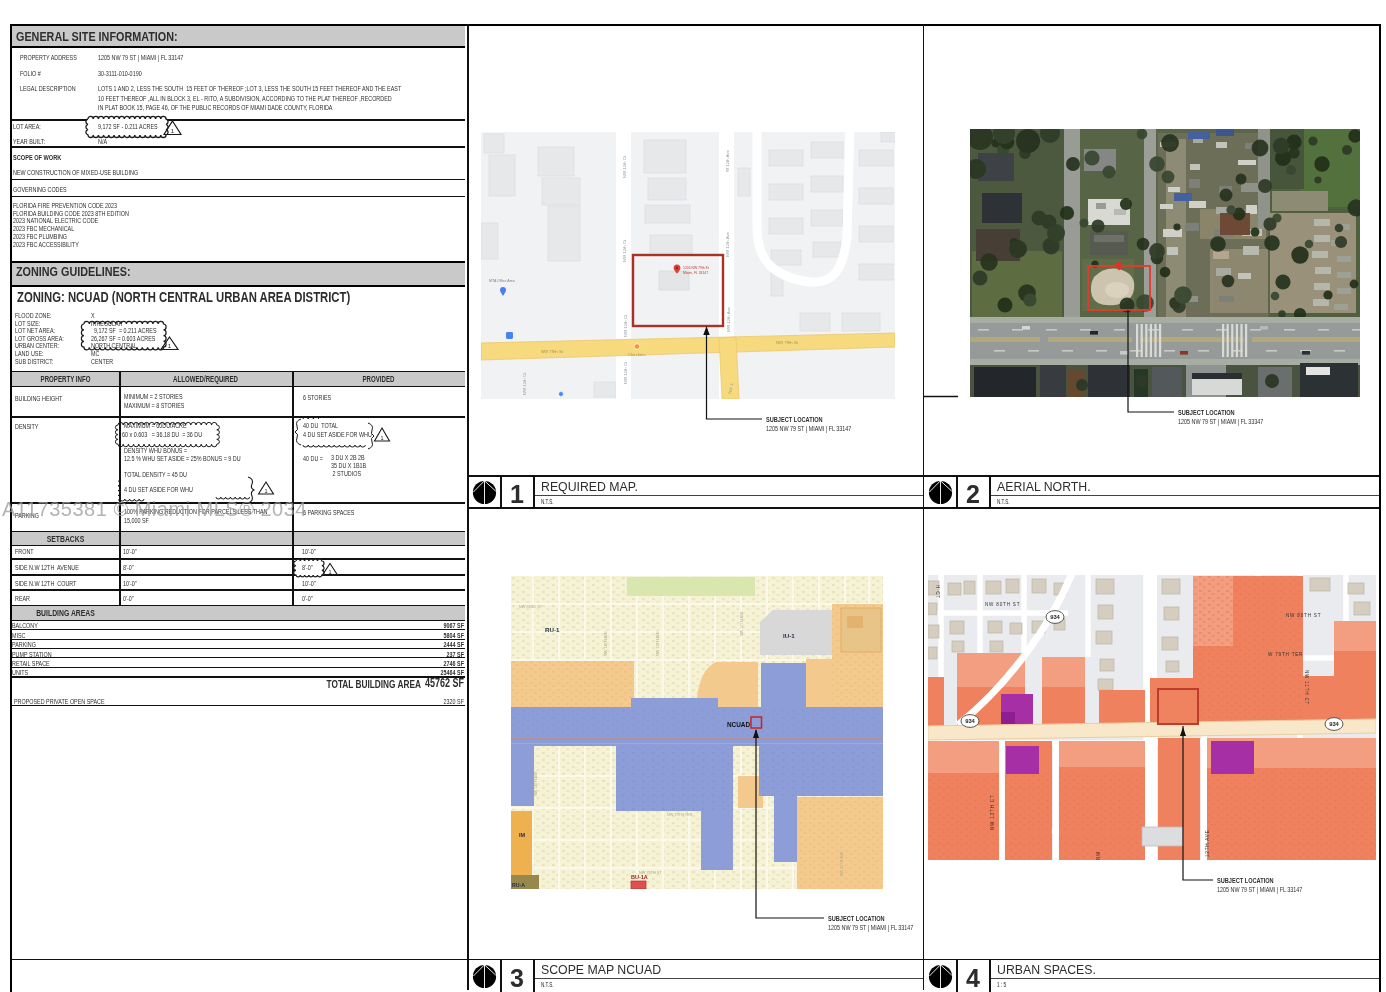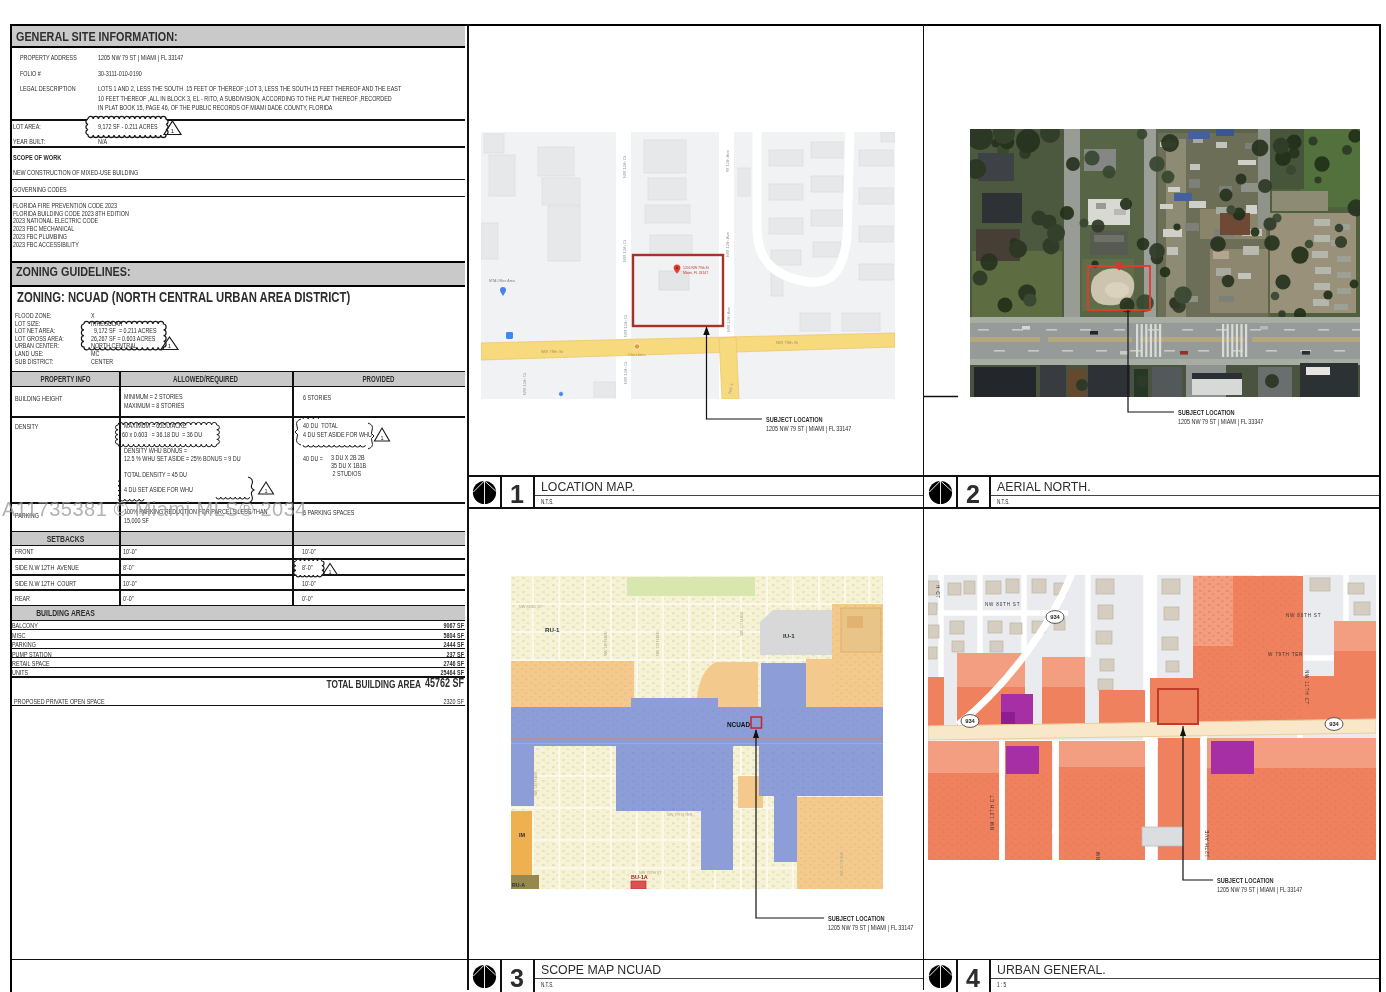--- a/index.html
+++ b/index.html
@@ -740,21 +740,21 @@
 
 <div class="t c b" style="left:1217px;top:862.5px;font-size:7.8px;">SUBJECT LOCATION</div>
 <div class="t c" style="left:1217px;top:871.5px;font-size:7.5px;">1205 NW 79 ST | MIAMI | FL 33147</div>
 
 <div class="hl" style="left:467px;top:462px;width:456px;height:1.8px;"></div>
 <div class="hl" style="left:467px;top:494.2px;width:456px;height:2px;"></div>
 <div class="vl" style="left:500px;top:462px;width:1.5px;height:34px;"></div>
 <div class="vl" style="left:533px;top:462px;width:1.8px;height:34px;"></div>
 <div class="hl" style="left:534.8px;top:481.6px;width:388px;height:1.2px;background:#444;"></div>
 <div class="t b" style="left:500px;top:466px;width:34px;text-align:center;font-size:25px;">1</div>
-<div class="t" style="left:541px;top:466.5px;font-size:12.3px;">LOCATION MAP.</div>
+<div class="t" style="left:541px;top:466.5px;font-size:12.3px;">REQUIRED MAP.</div>
 <div class="t c" style="left:541px;top:484.5px;font-size:6.4px;color:#222;">N.T.S.</div>
 
 <svg style="left:472px;top:467px;" width="25" height="25" viewBox="0 0 25 25">
       <circle cx="12.5" cy="12.5" r="11.6" fill="#000"></circle>
       <path d="M12.5,0.8 L12.5,24.2 M12.5,0.8 L1.2,12.2 M12.5,0.8 L23.8,11.2" stroke="#fff" stroke-width="0.9" fill="none"></path>
     </svg>
 
 <div class="hl" style="left:923px;top:462px;width:456px;height:1.8px;"></div>
 <div class="hl" style="left:923px;top:494.2px;width:456px;height:2px;"></div>
 <div class="vl" style="left:956px;top:462px;width:1.5px;height:34px;"></div>
@@ -779,21 +779,21 @@
 
 <svg style="left:472px;top:950.5px;" width="25" height="25" viewBox="0 0 25 25">
       <circle cx="12.5" cy="12.5" r="11.6" fill="#000"></circle>
       <path d="M12.5,0.8 L12.5,24.2 M12.5,0.8 L1.2,12.2 M12.5,0.8 L23.8,11.2" stroke="#fff" stroke-width="0.9" fill="none"></path>
     </svg>
 
 <div class="vl" style="left:956px;top:945.5px;width:1.5px;height:34px;"></div>
 <div class="vl" style="left:989px;top:945.5px;width:1.8px;height:34px;"></div>
 <div class="hl" style="left:990.8px;top:965.2px;width:388px;height:1.2px;background:#444;"></div>
 <div class="t b" style="left:956px;top:949.5px;width:34px;text-align:center;font-size:25px;">4</div>
-<div class="t" style="left:997px;top:950px;font-size:12.3px;">URBAN GENERAL.</div>
+<div class="t" style="left:997px;top:950px;font-size:12.3px;">URBAN SPACES.</div>
 <div class="t c" style="left:997px;top:968px;font-size:6.4px;color:#222;">1 : 5</div>
 
 <svg style="left:928px;top:950.5px;" width="25" height="25" viewBox="0 0 25 25">
       <circle cx="12.5" cy="12.5" r="11.6" fill="#000"></circle>
       <path d="M12.5,0.8 L12.5,24.2 M12.5,0.8 L1.2,12.2 M12.5,0.8 L23.8,11.2" stroke="#fff" stroke-width="0.9" fill="none"></path>
     </svg>
 
 <div class="t" style="left:2px;top:484px;font-size:20px;color:#9a9a9a;opacity:0.75;letter-spacing:0.5px;">A11735381 © Miami MLS® 2034</div>
 
 </div>

